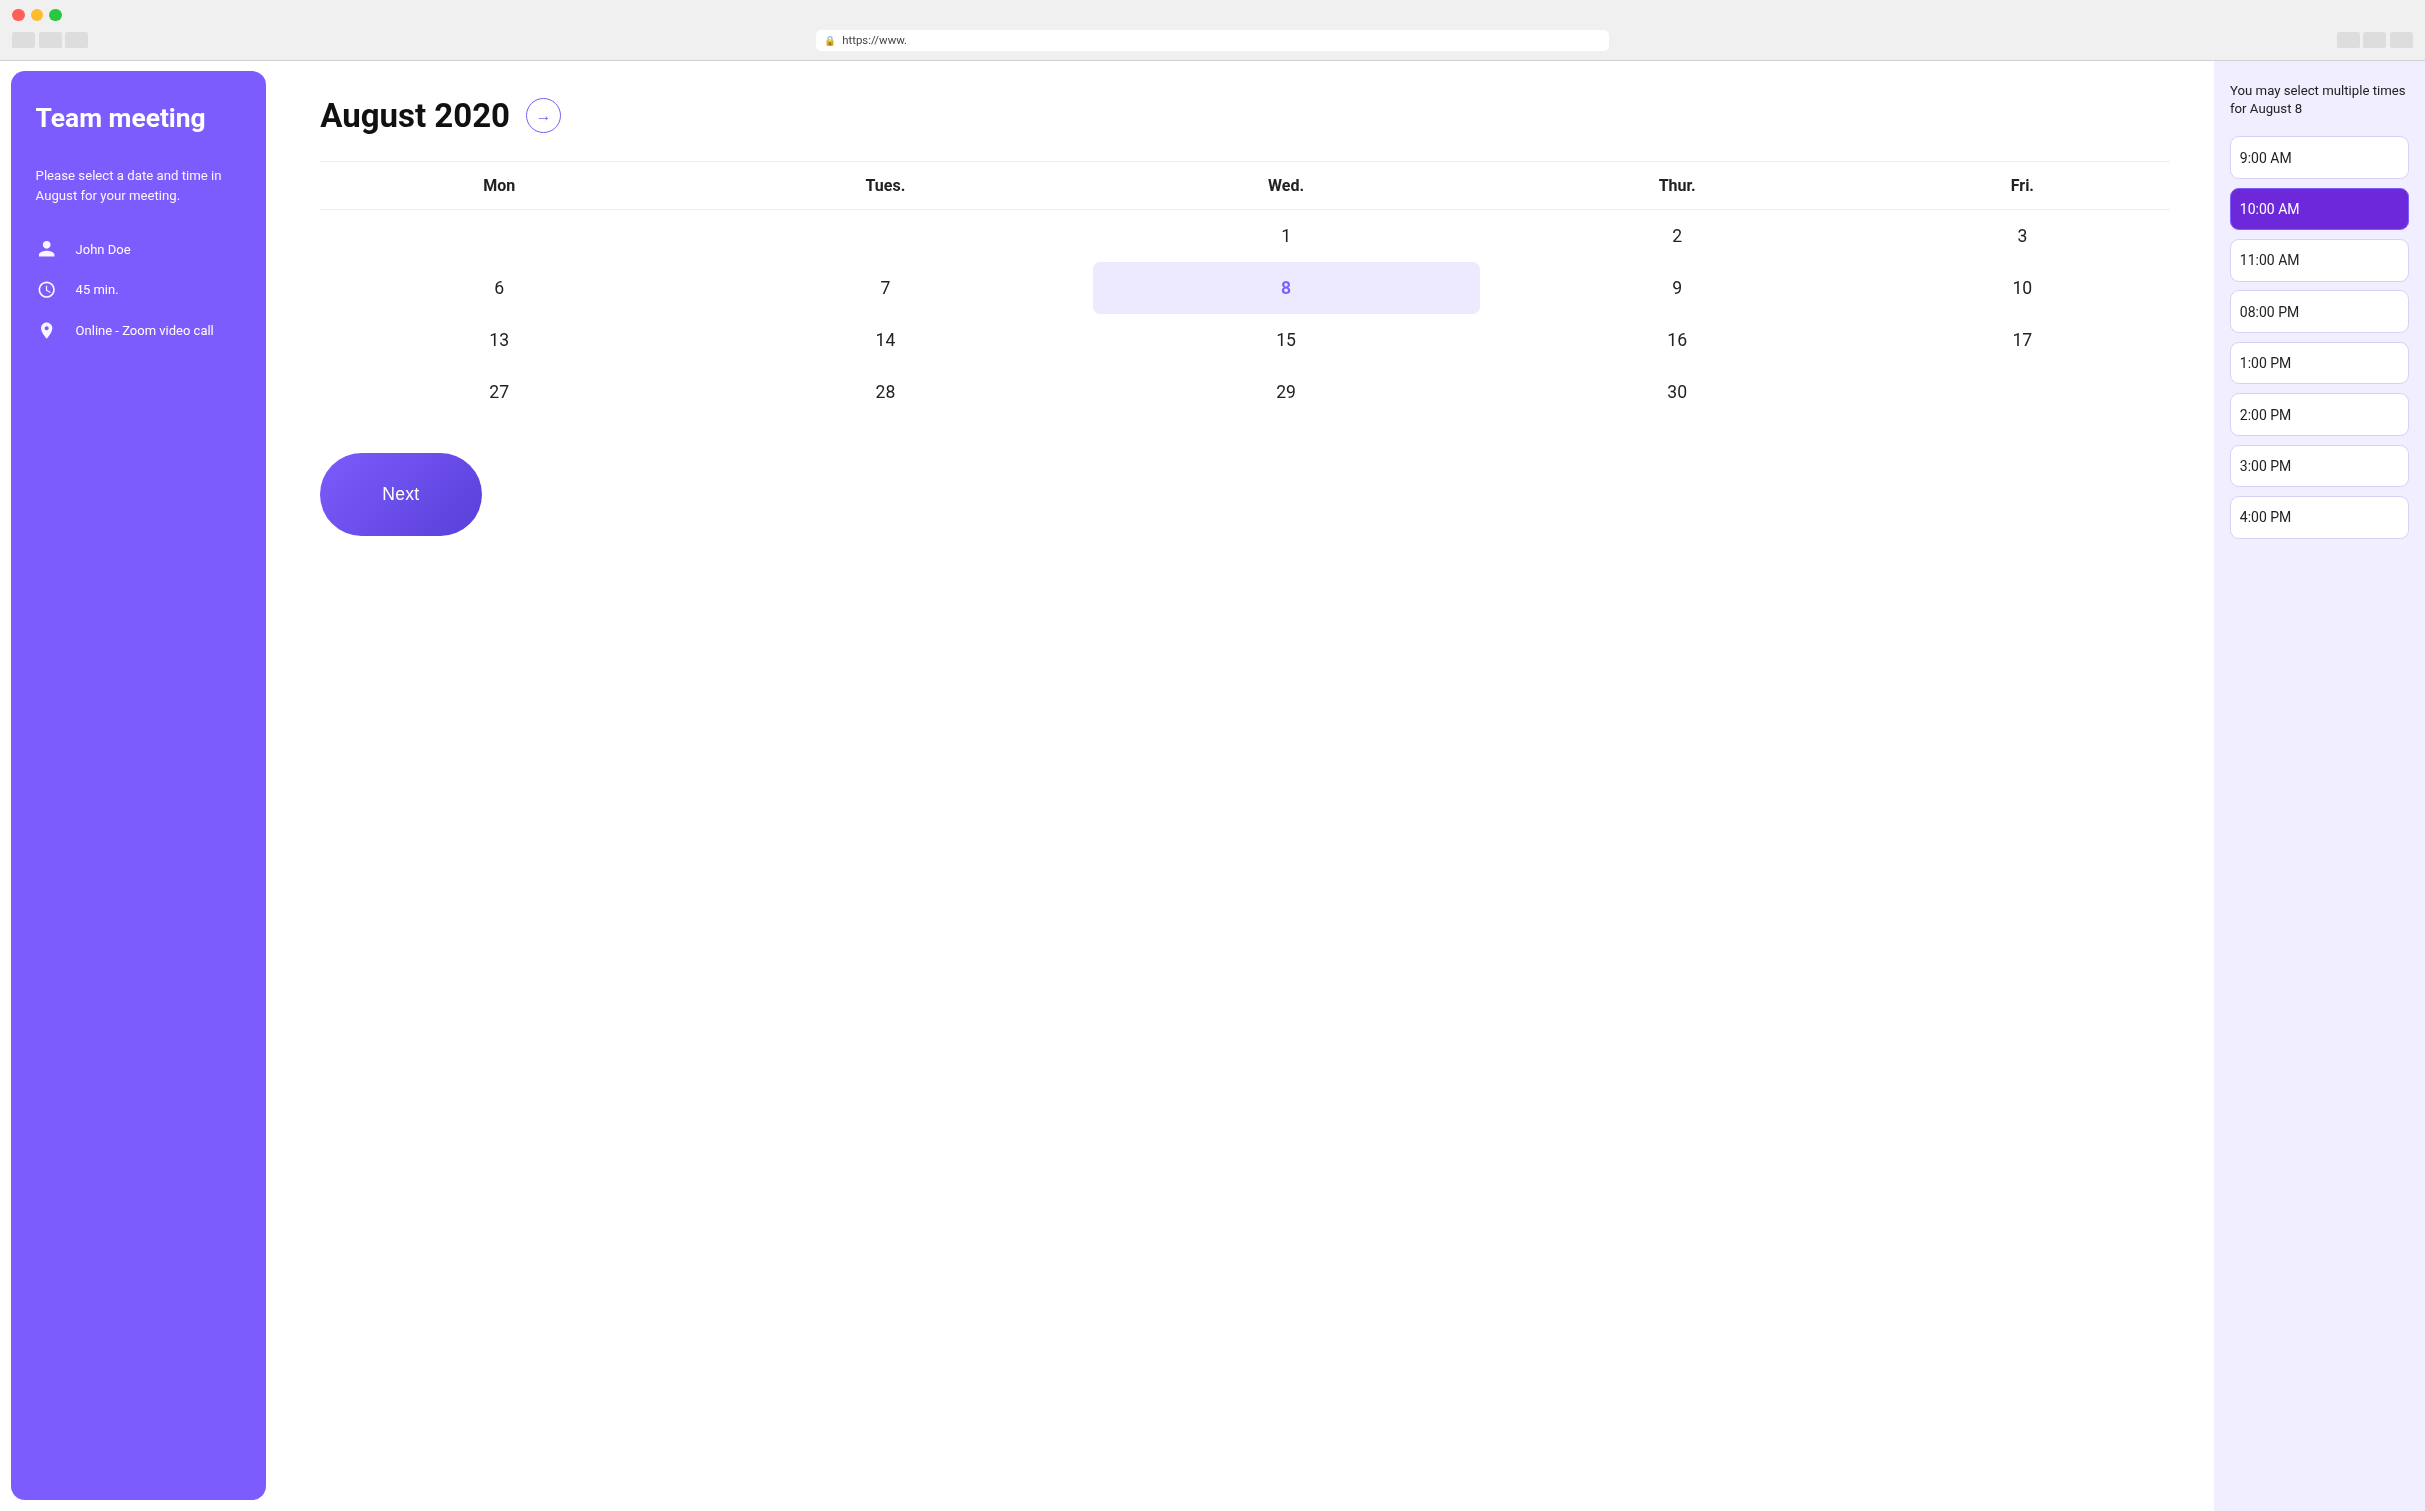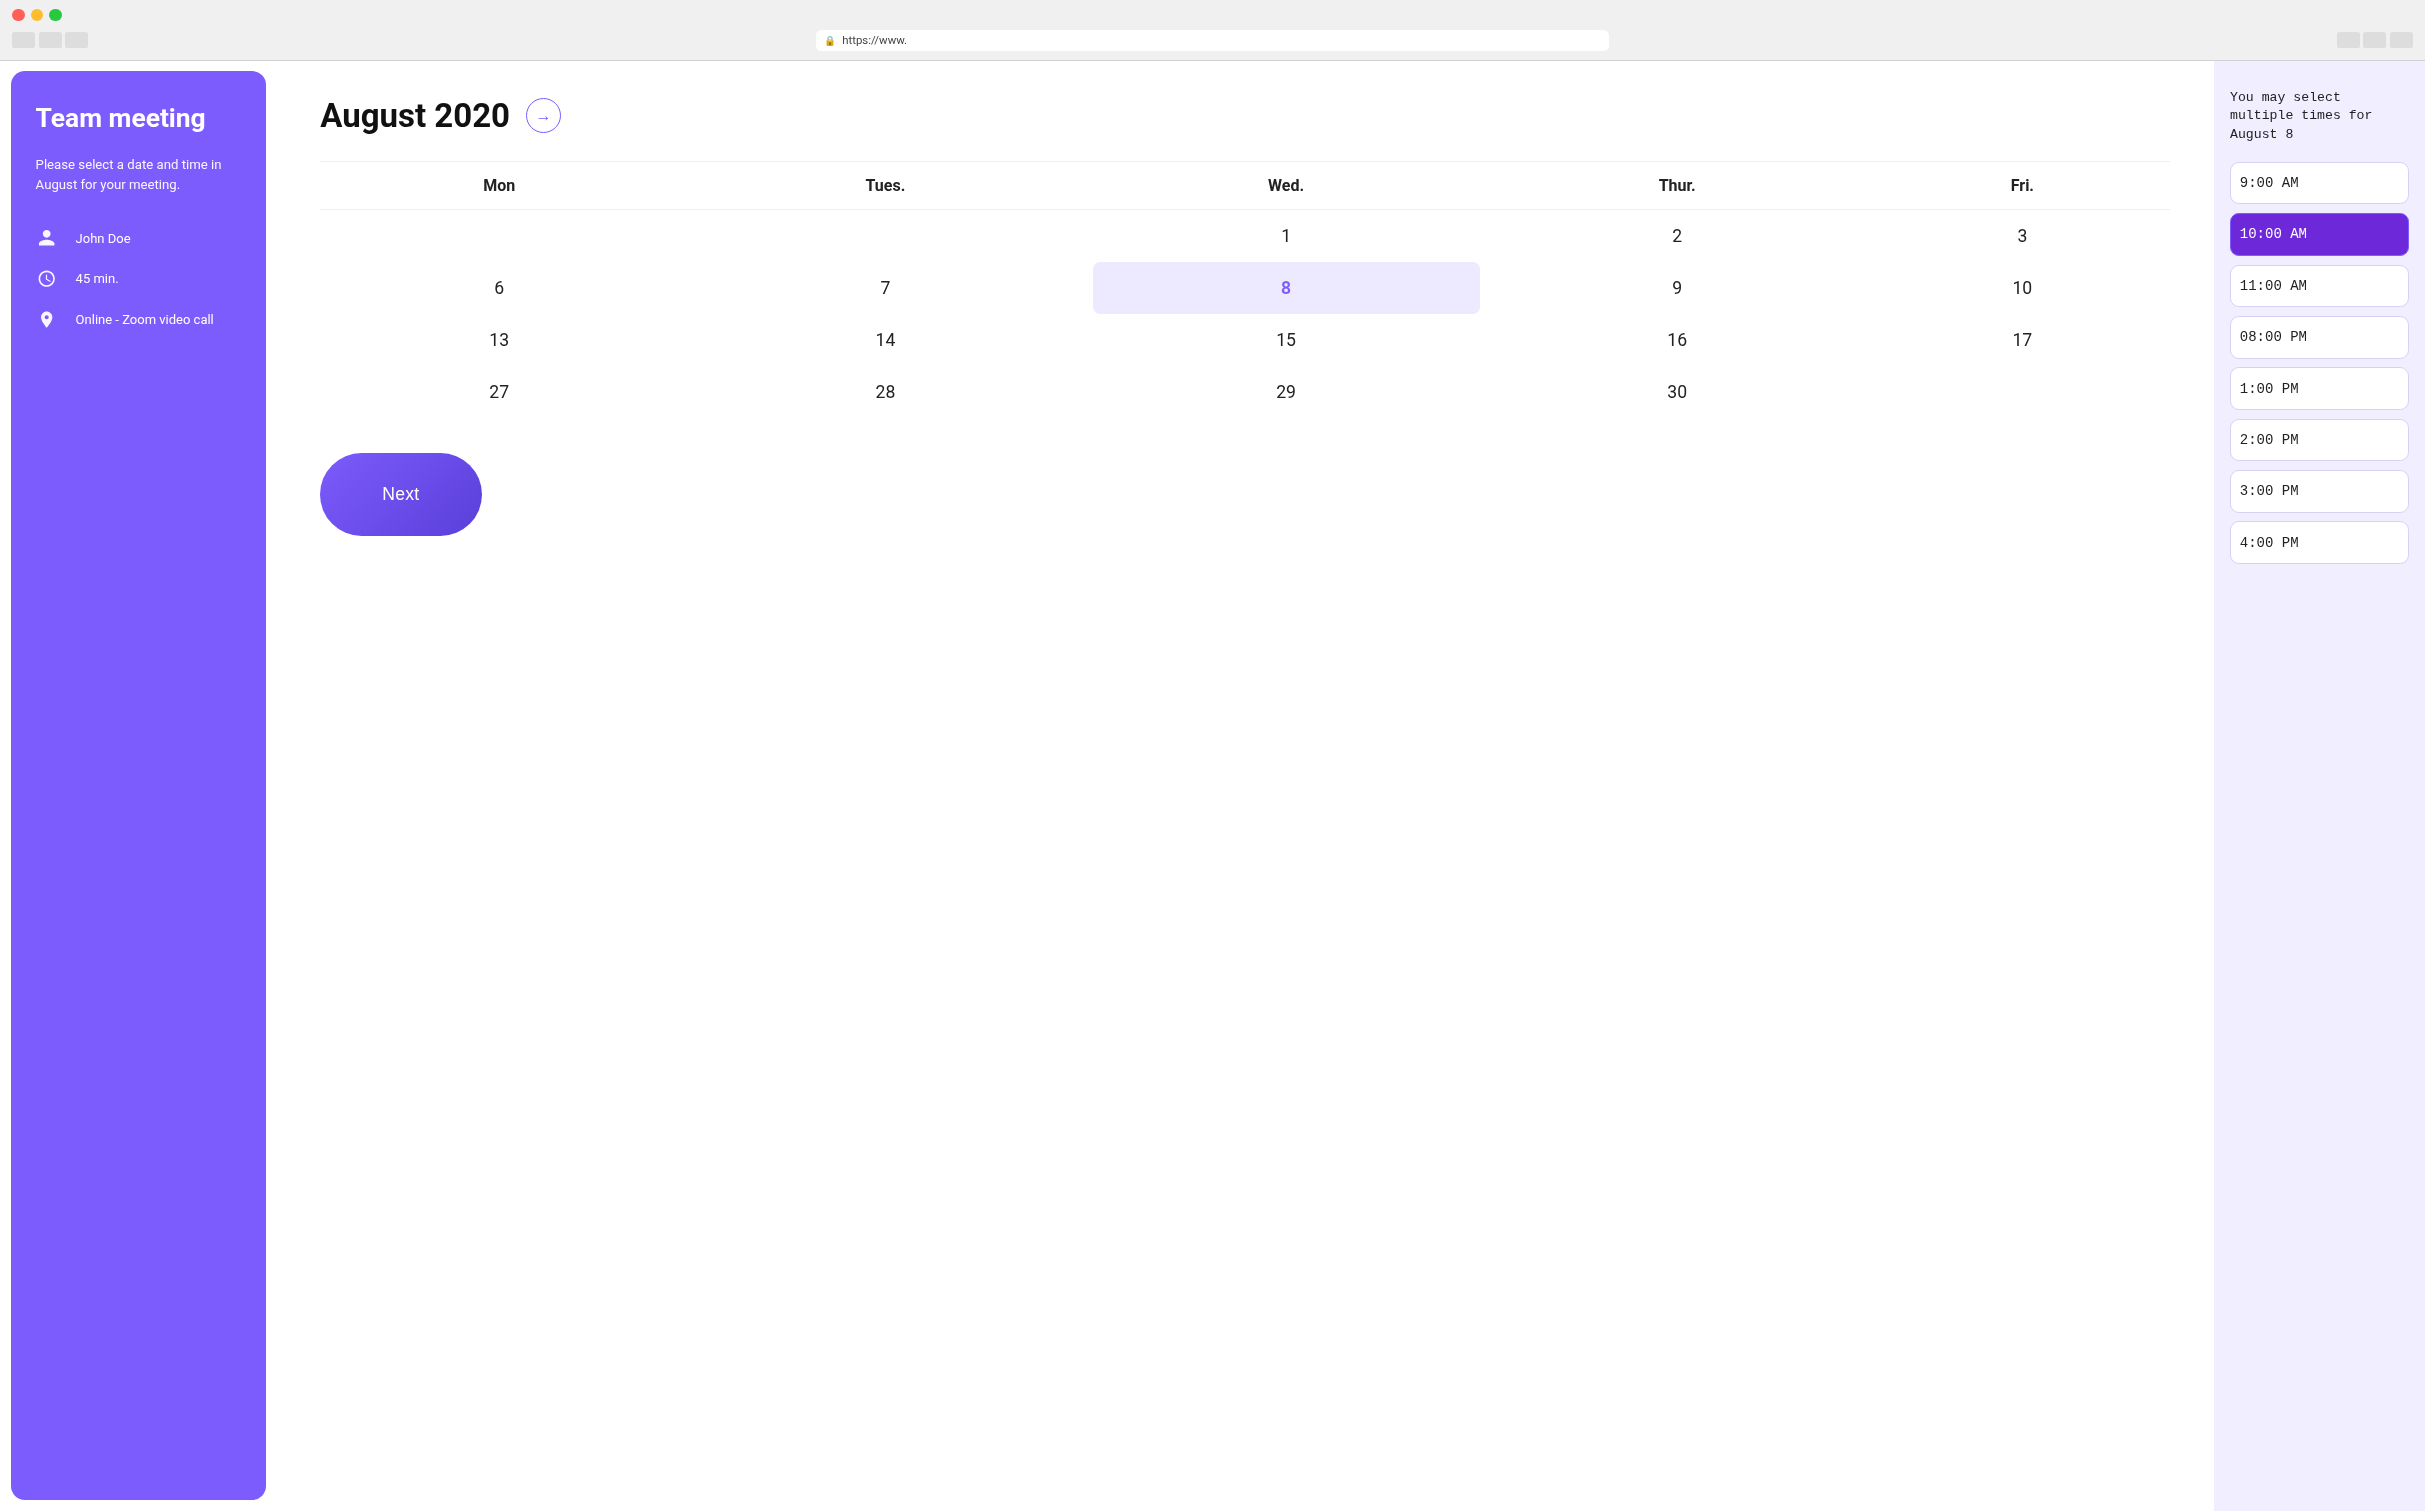--- a/index.html
+++ b/index.html
@@ -100,21 +100,21 @@
       border-radius: 14px;
       margin: 10.6px;
       padding: 32px 25px;
       color: white;
       flex-shrink: 0;
     }
 
     .sidebar-title {
       font-size: 26.4px;
       font-weight: 700;
-      margin-bottom: 20px;
+      margin-bottom: 31px;
       line-height: 1.2;
     }
 
     .sidebar-description {
       font-size: 13.2px;
       line-height: 1.5;
       margin-bottom: 32px;
       opacity: 0.95;
     }
 
@@ -223,24 +223,23 @@
       font-size: 17.6px;
       font-weight: 500;
       cursor: pointer;
       letter-spacing: 0.3px;
     }
 
     
     .time-panel {
       width: 211px;
       background: #f0eeff;
-      padding: 28px 16px;
+      padding: 21px 16px;
       flex-shrink: 0;
       overflow-y: auto;
-      font-family: Liberation Mono, monospace;
     }
 
     .time-panel-title {
       font-size: 13.2px;
       color: #222;
       line-height: 1.4;
       margin-bottom: 17.6px;
       font-weight: 400;
     }
 

